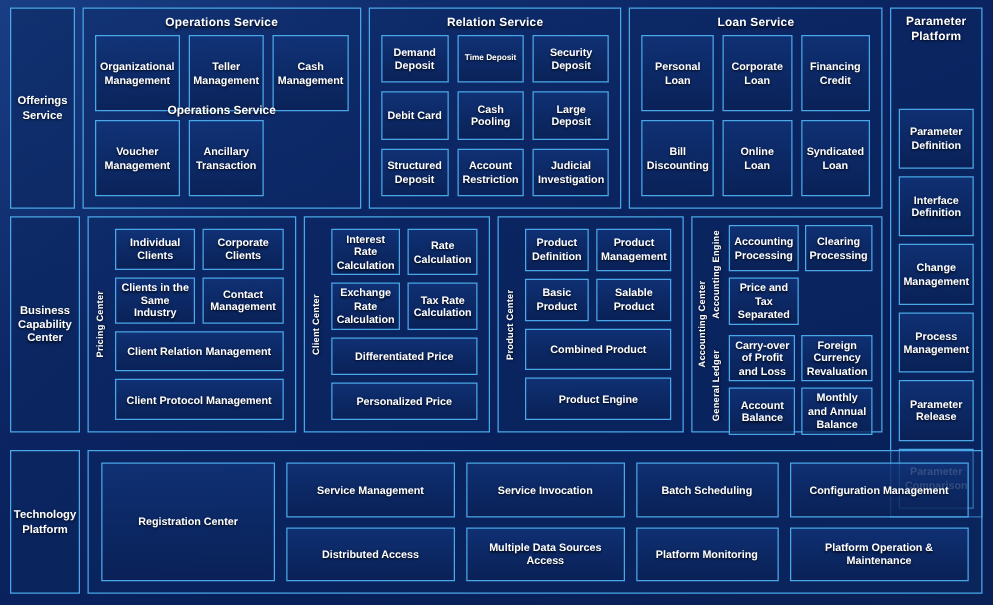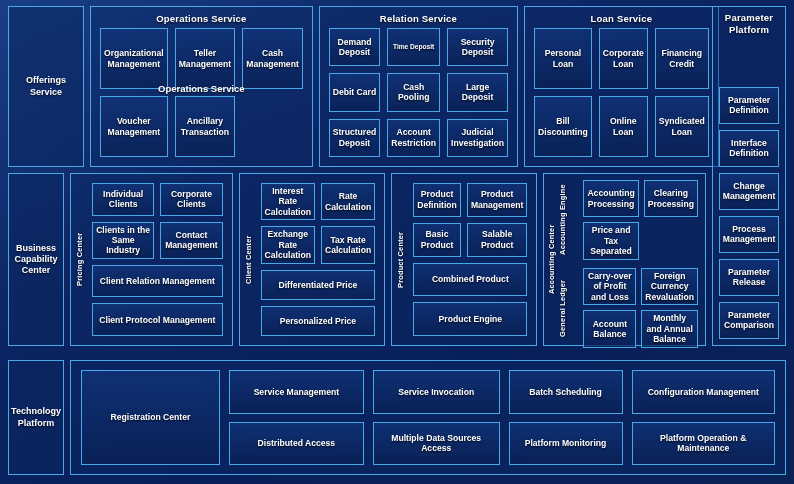--- a/index.html
+++ b/index.html
@@ -53,43 +53,43 @@
   .cell.small{font-size:6.6px;}
   .vlabel{
     writing-mode:vertical-rl;transform:rotate(180deg);
     font-size:7.4px;font-weight:bold;letter-spacing:.2px;
     display:flex;align-items:center;justify-content:center;
     text-shadow:0 1px 2px rgba(0,0,0,.85);
     flex:0 0 auto;white-space:nowrap;
   }
   
   #row1{left:8px;top:6px;width:778px;height:161px;}
-  #row1 .side-label{width:76px;}
+  #row1 .side-label{width:52px;}
   .svc-panel{flex:1;}
   .svc-panel .grid{grid-template-columns:repeat(3,1fr);grid-template-rows:repeat(2,1fr);}
   #ops-dup{
     position:absolute;left:0;right:0;top:76px;text-align:center;
     font-size:9.5px;font-weight:bold;text-shadow:0 1px 2px rgba(0,0,0,.9);
     pointer-events:none;
   }
   
   #row2{left:8px;top:173px;width:778px;height:173px;}
   #row2 .side-label{width:56px;}
   .cap-panel{display:flex;flex-direction:row;padding:5px 4px;gap:3px;}
   .cap-body{flex:1;display:grid;grid-template-columns:1fr 1fr;
             grid-auto-rows:1fr;gap:6px;padding:4px 5px;}
   .cap-body .wide{grid-column:1 / span 2;}
   .acct-panel{display:flex;flex-direction:row;padding:4px 3px;gap:2px;}
   .acct-inner{flex:1;display:flex;flex-direction:column;gap:4px;}
-  .acct-sub{display:flex;flex-direction:row;flex:1;gap:12px;}
+  .acct-sub{display:flex;flex-direction:row;flex:1;gap:2px;}
   .acct-sub-grid{flex:1;display:grid;grid-template-columns:1fr 1fr;
                  grid-auto-rows:1fr;gap:5px;padding:2px 4px;}
   
   #paramcol{
-    position:absolute;right:8px;top:6px;width:74px;height:340px;
+    position:absolute;right:8px;top:6px;width:74px;height:408px;
     border:1px solid #4aa8e8;background:rgba(12,40,100,0.42);
     box-sizing:border-box;display:flex;flex-direction:column;
     padding:0 6px 6px;
     gap:47px;
   }
   #paramcol .panel-title{padding:5px 0 3px;line-height:1.3;}
   #paramcol .plist{flex:1;display:flex;flex-direction:column;gap:6px;}
   #paramcol .cell{flex:1;}
   
   #row3{left:8px;top:360px;width:778px;height:115px;}

